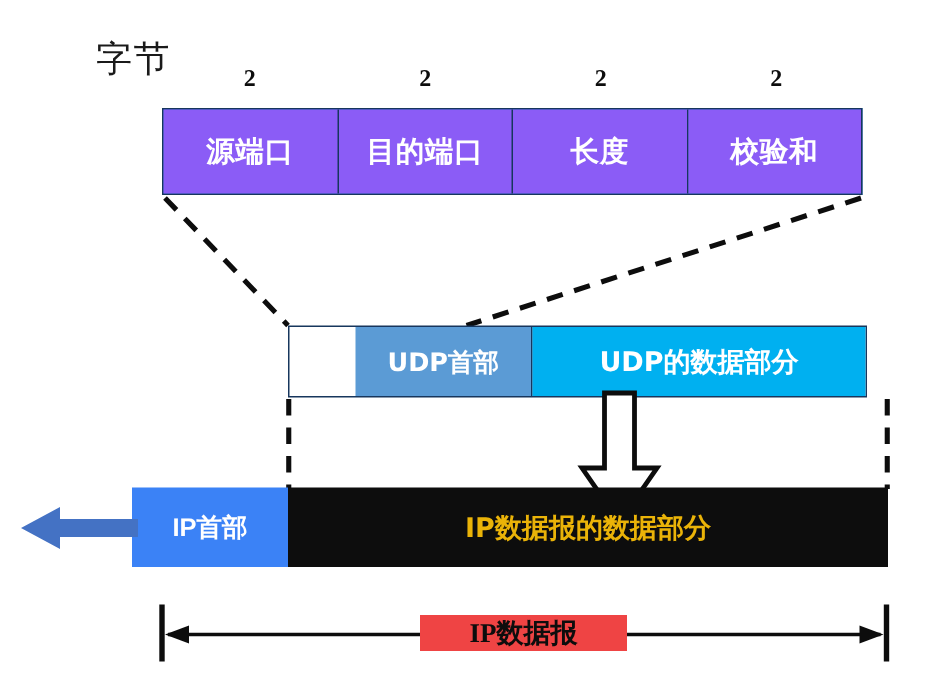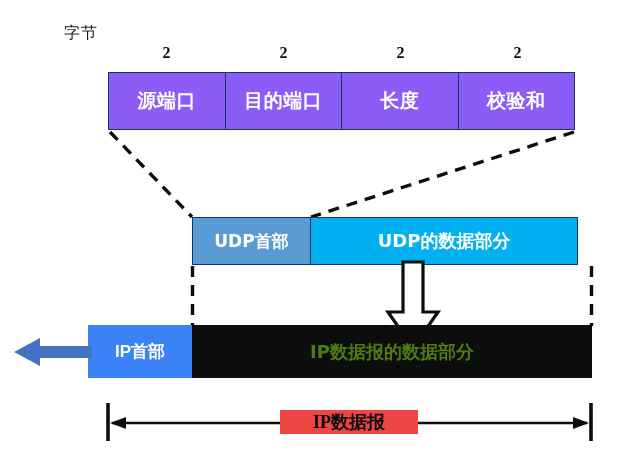--- a/index.html
+++ b/index.html
@@ -16,21 +16,21 @@
     height: 463px;
     background: #ffffff;
     overflow: hidden;
   }
   .abs { position: absolute; }
 
   
   .byte-caption {
     left: 64px;
     top: 23px;
-    font-size: 16px;
+    font-size: 24px;
     color: #1a1a1a;
     font-family: "DejaVu Sans", sans-serif;
     letter-spacing: 1px;
   }
 
   
   .byte-num {
     top: 44px;
     width: 117px;
     text-align: center;
@@ -69,20 +69,21 @@
 
   
   #udp-row {
     left: 192px;
     top: 217px;
     width: 386px;
     height: 48px;
     display: flex;
     border: 1.6px solid #17365d;
     box-sizing: border-box;
+    padding-left: 44px;
   }
   #udp-head-cell {
     width: 118px;
     background: #5b9bd5;
     color: #ffffff;
     display: flex;
     align-items: center;
     justify-content: center;
     font-size: 17px;
     font-weight: bold;
@@ -119,21 +120,21 @@
     align-items: center;
     justify-content: center;
     font-size: 17px;
     font-weight: bold;
     font-family: Liberation Sans, sans-serif;
     box-sizing: border-box;
   }
   #ip-data-cell {
     flex: 1 1 auto;
     background: #0d0d0d;
-    color: #4d7c0f;
+    color: #eab308;
     display: flex;
     align-items: center;
     justify-content: center;
     font-size: 18px;
     font-weight: bold;
     font-family: "DejaVu Sans", sans-serif;
   }
 
   
   .dash-diag { left: 0; top: 0; }

